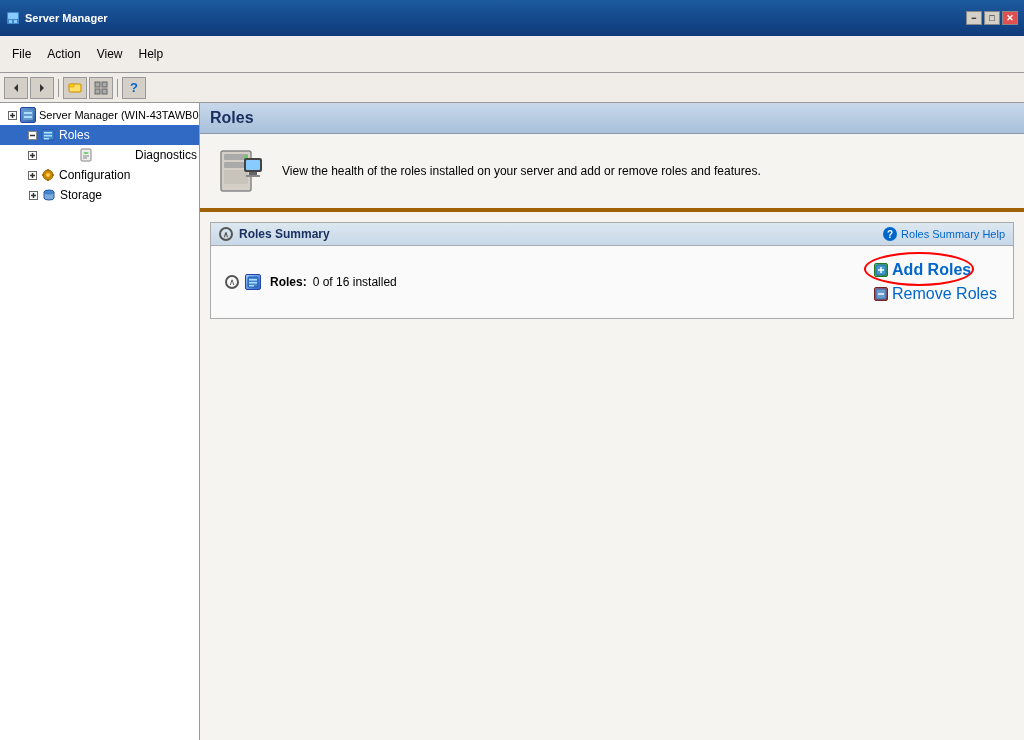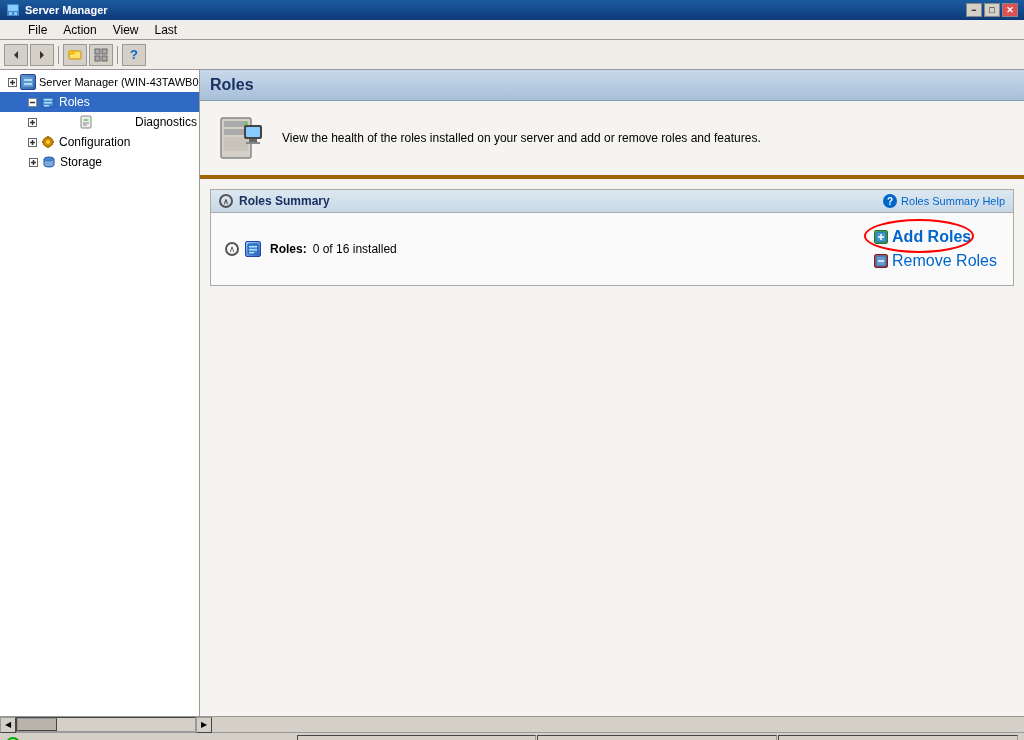--- a/index.html
+++ b/index.html
@@ -8,21 +8,21 @@
       font-size: 12px;
       background: #d4d0c8;
       width: 1024px;
       height: 740px;
       overflow: hidden;
     }
 
     
     .title-bar {
       background: linear-gradient(to bottom, #1c5a9e, #0e3a7a);
-      height: 20px;
+      height: 36px;
       display: flex;
       align-items: center;
       padding: 0 6px;
       color: white;
       font-size: 11px;
       font-weight: bold;
       user-select: none;
     }
     .title-bar-icon {
       width: 14px;
@@ -46,24 +46,24 @@
       display: flex;
       align-items: center;
       justify-content: center;
       cursor: pointer;
       color: #000;
     }
 
     
     .menu-bar {
       background: #f0ede8;
-      height: 20px;
-      display: flex;
-      align-items: center;
-      padding: 0 20px;
+      height: 37px;
+      display: flex;
+      align-items: center;
+      padding: 0 4px;
       border-bottom: 1px solid #999;
     }
     .menu-item {
       padding: 2px 8px;
       cursor: pointer;
       font-size: 12px;
     }
 
     
     .toolbar {
@@ -394,21 +394,21 @@
     <div class="title-btn">−</div>
     <div class="title-btn">□</div>
     <div class="title-btn" style="background:#e05050;color:white;">✕</div>
   </div>
 </div>
 
 <div class="menu-bar">
   <span class="menu-item">File</span>
   <span class="menu-item">Action</span>
   <span class="menu-item">View</span>
-  <span class="menu-item">Last</span>
+  <span class="menu-item">Help</span>
 </div>
 
 <div class="toolbar">
   <div class="toolbar-btn">
     <svg width="12" height="12" viewBox="0 0 12 12">
         <polygon points="8,2 4,6 8,10" fill="#333"></polygon>
       </svg>
   </div>
   <div class="toolbar-btn">
     <svg width="12" height="12" viewBox="0 0 12 12">

